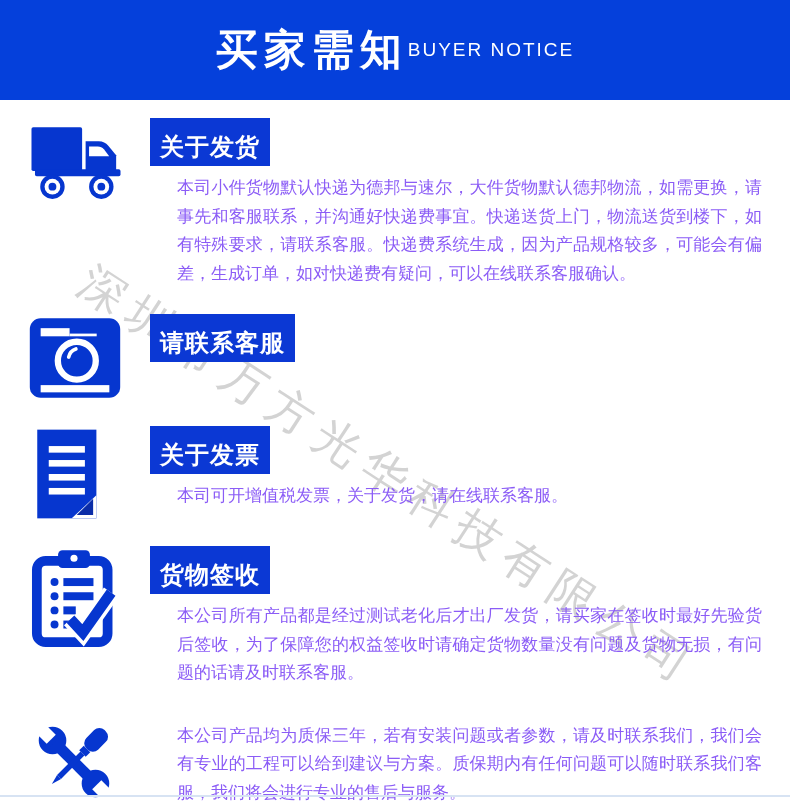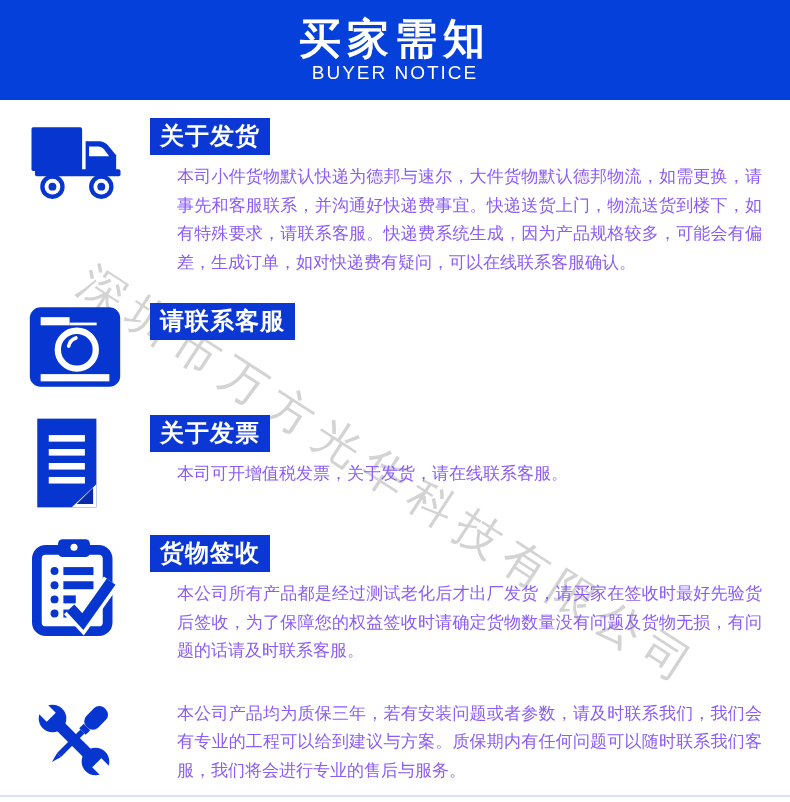--- a/index.html
+++ b/index.html
@@ -1,38 +1,38 @@
 <!DOCTYPE html>
 <html lang="zh"><head>
 <meta charset="utf-8">
 <style>
   html,body{margin:0;padding:0;background:#ffffff;}
   body{font-family:"Liberation Sans","DejaVu Sans",sans-serif;}
   .page{position:relative;width:790px;height:802px;margin:0 auto;background:#fff;overflow:hidden;}
 
   
   .banner{position:relative;z-index:2;width:100%;height:100px;background:#0540db;
-          display:flex;flex-direction:column;align-items:center;justify-content:center;}
+          display:flex;flex-direction:row;align-items:center;justify-content:center;}
   .banner-title{color:#fff;font-size:42px;font-weight:bold;letter-spacing:6px;line-height:1.1;}
   .banner-sub{color:#fff;font-size:19px;letter-spacing:2px;margin-top:0;}
 
   
   .watermark{position:absolute;z-index:1;left:100px;top:252px;
              transform:rotate(33deg);transform-origin:left top;
              font-size:46px;letter-spacing:10px;white-space:nowrap;
              color:rgba(130,130,130,0.35);pointer-events:none;}
 
   
   .content{position:relative;z-index:2;padding:18px 28px 0 28px;}
   .section{display:flex;align-items:flex-start;margin-bottom:26px;}
   .icon-box{flex:0 0 100px;width:100px;display:flex;justify-content:flex-start;padding-top:2px;}
   .icon-box svg{display:block;}
   .sec-body{flex:1;min-width:0;padding-left:22px;}
   .sec-title{display:inline-block;background:#0b38d4;color:#fff;font-weight:bold;
-             font-size:24px;line-height:1;padding:6px 10px 7px 10px;letter-spacing:1px;}
+             font-size:24px;line-height:1;padding:17px 10px 7px 10px;letter-spacing:1px;}
   .sec-text{margin-top:8px;color:#8b5cf6;font-size:17px;line-height:1.68;text-align:justify;margin-left:27px;}
 
   .divider{position:absolute;z-index:2;left:0;bottom:5px;width:100%;border-top:2px solid #d7e3f3;}
 
   .blue{fill:#0636cf;}
   .whitefill{fill:#ffffff;}
 </style>
 </head>
 <body>
 

